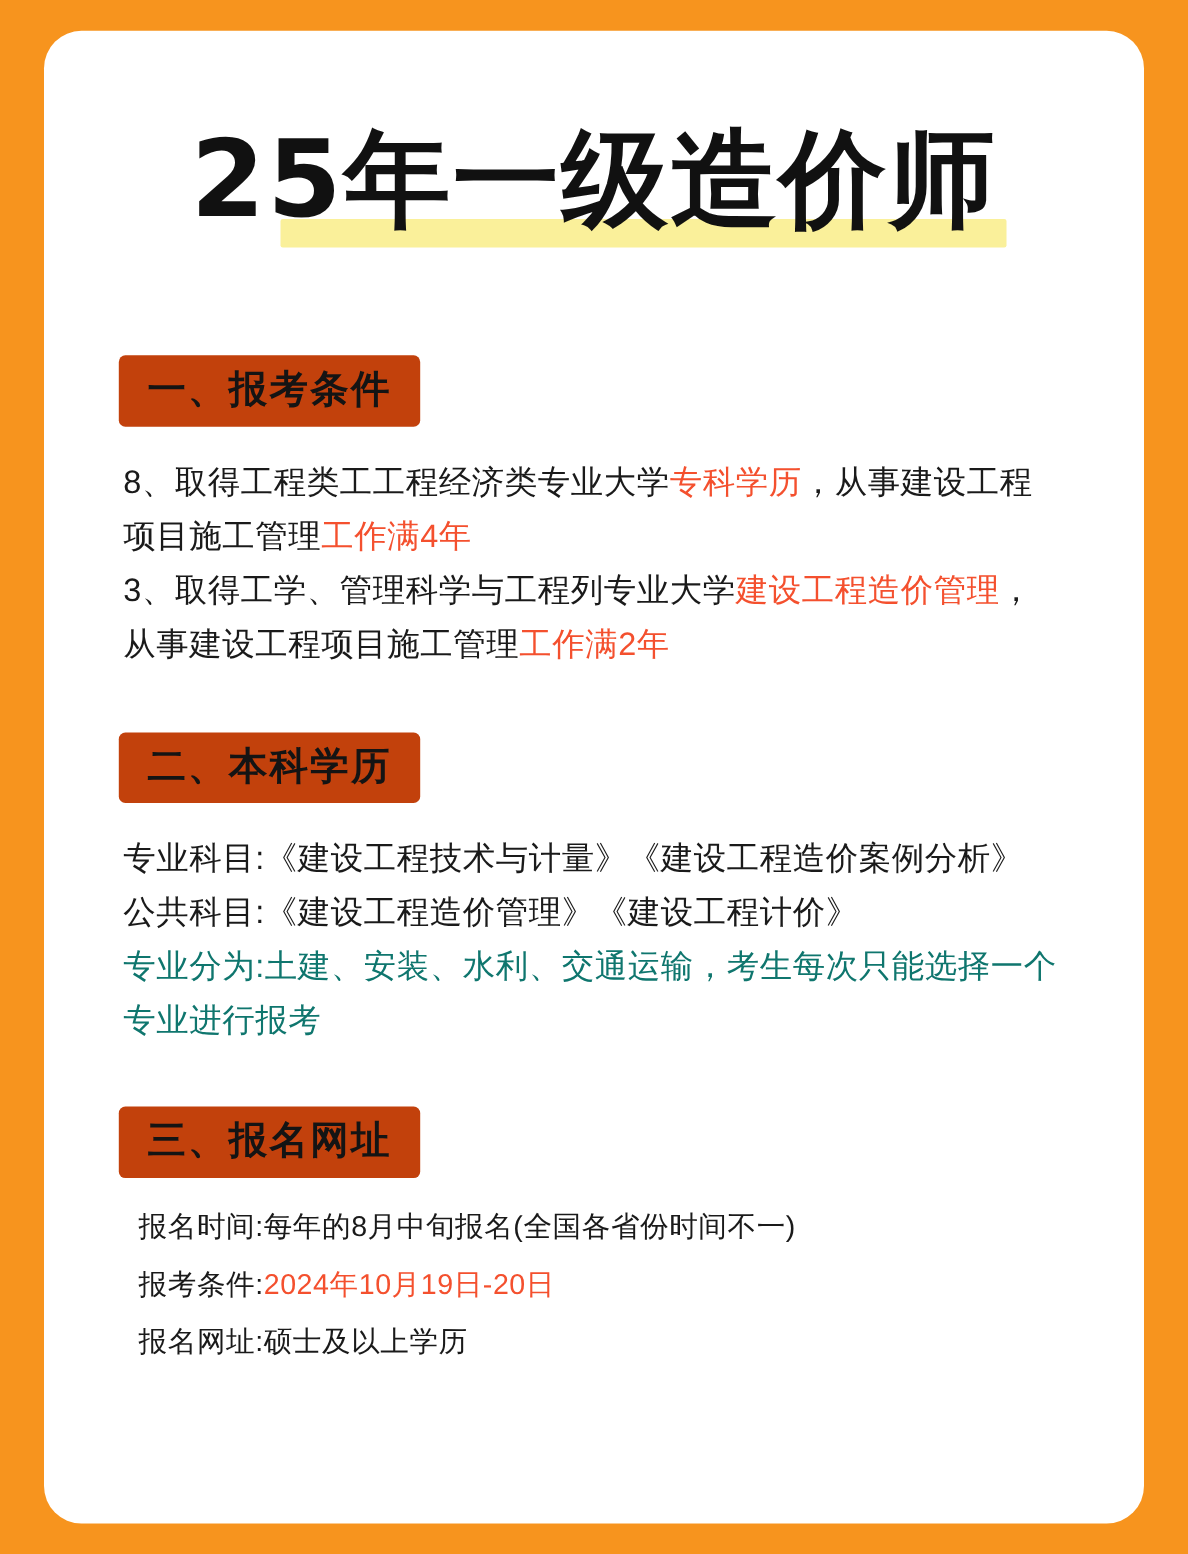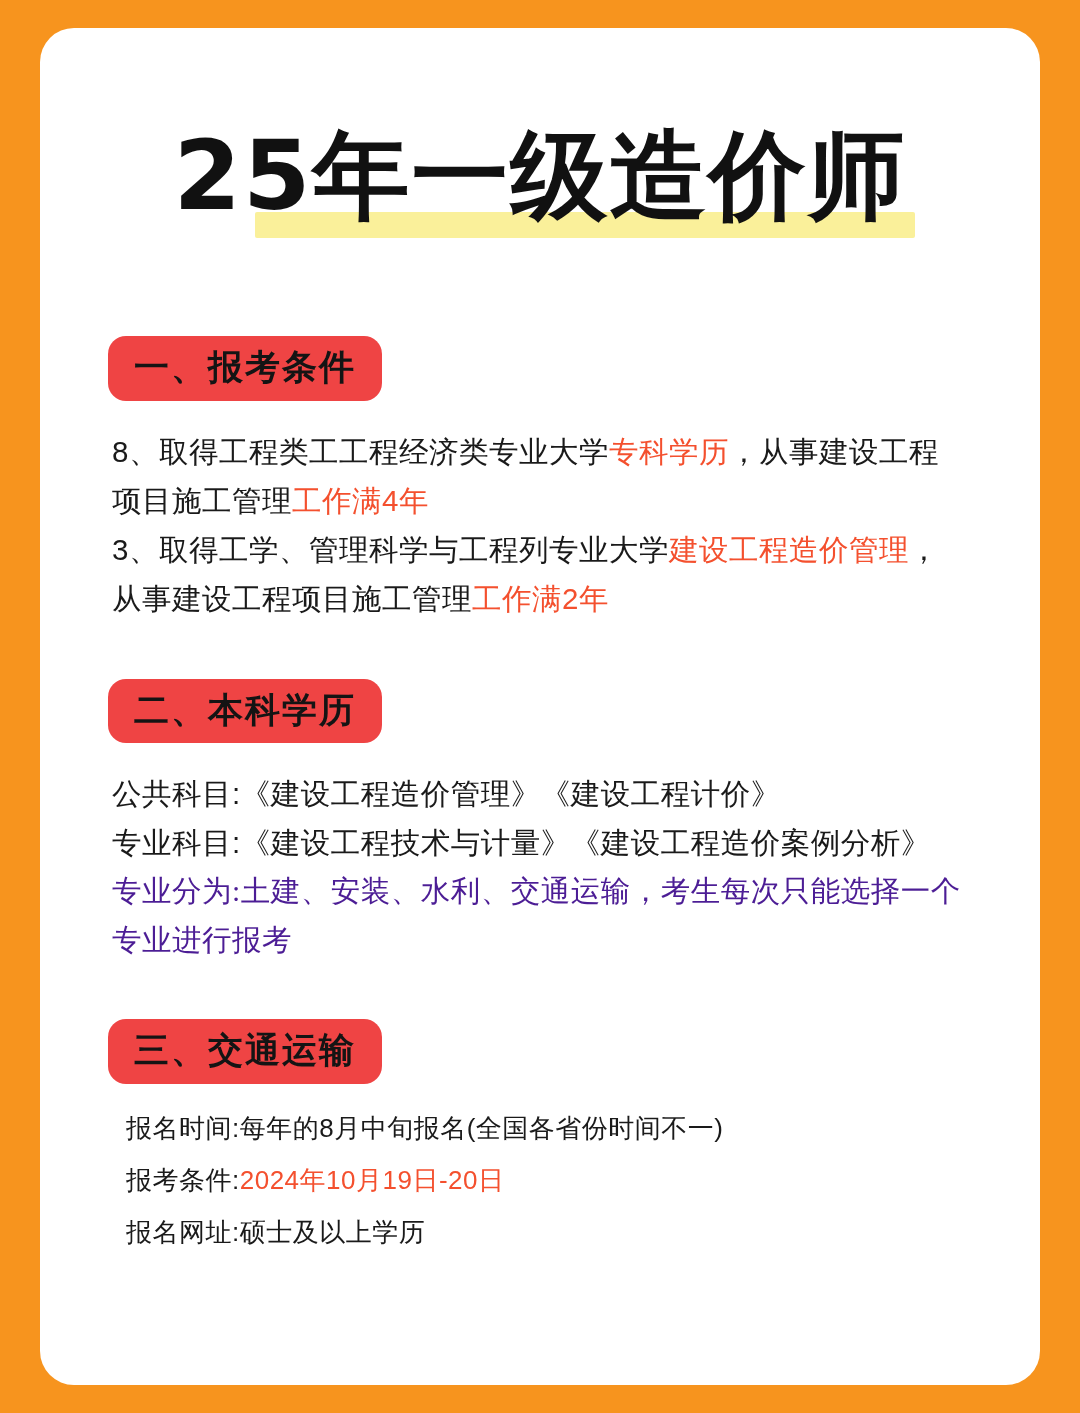--- a/index.html
+++ b/index.html
@@ -15,21 +15,21 @@
   }
   .poster {
     position: absolute;
     left: 40px;
     top: 28px;
     width: 1000px;
     height: 1357px;
     background: #FFFFFF;
     border-radius: 34px;
     box-sizing: border-box;
-    padding: 16px 0;
+    padding: 3px 0;
     overflow: hidden;
   }
 
   
   .title-wrap {
     position: relative;
     margin: 72px 0 0 0;
     text-align: center;
     height: 180px;
   }
@@ -51,48 +51,47 @@
     line-height: 120px;
     font-family: "DejaVu Sans", "Liberation Sans", sans-serif;
   }
 
   
   .section {
     margin-top: 46px;
   }
   .pill {
     display: inline-block;
-    background: #ef4444;
+    background: #c2410c;
     color: #141414;
     font-size: 35px;
     font-weight: 800;
     letter-spacing: 2px;
     padding: 12px 26px 14px 26px;
-    border-radius: 18px;
+    border-radius: 6px;
     margin-left: 68px;
     line-height: 1.1;
   }
 
   .body-block {
     margin: 26px 72px 0 72px;
     font-size: 29.5px;
     line-height: 49px;
     color: #1a1a1a;
     letter-spacing: 0.5px;
   }
   .body-block p {
     margin: 0;
   }
   .hl {
     color: #F4502E;
     margin-top: 12px;
   }
   .all-red {
-    color: #4c1d95;
-    font-family: Liberation Serif, serif;
+    color: #0f766e;
   }
 
   .sec3-body {
     margin: 18px 72px 0 86px;
     font-size: 26px;
     line-height: 52px;
     color: #1a1a1a;
     letter-spacing: 0.5px;
   }
   .sec3-body p { margin: 0; }
@@ -119,28 +118,28 @@
       </p>
       <p>
         <span>3、取得工学、管理科学与工程列专业大学</span><span class="hl">建设工程造价管理</span><span>，从事建设工程项目施工管理</span><span class="hl">工作满2年</span>
       </p>
     </div>
   </div>
 
   <div class="section s2">
     <div class="pill">二、本科学历</div>
     <div class="body-block">
+      <p>专业科目:《建设工程技术与计量》《建设工程造价案例分析》</p>
       <p>公共科目:《建设工程造价管理》《建设工程计价》</p>
-      <p>专业科目:《建设工程技术与计量》《建设工程造价案例分析》</p>
       <p class="all-red">专业分为:土建、安装、水利、交通运输，考生每次只能选择一个专业进行报考</p>
     </div>
   </div>
 
   <div class="section s3">
-    <div class="pill">三、交通运输</div>
+    <div class="pill">三、报名网址</div>
     <div class="sec3-body">
       <p>报名时间:每年的8月中旬报名(全国各省份时间不一)</p>
       <p>
         <span>报考条件:</span><span class="hl">2024年10月19日-20日</span>
       </p>
       <p>报名网址:硕士及以上学历</p>
     </div>
   </div>
 
 </div>

